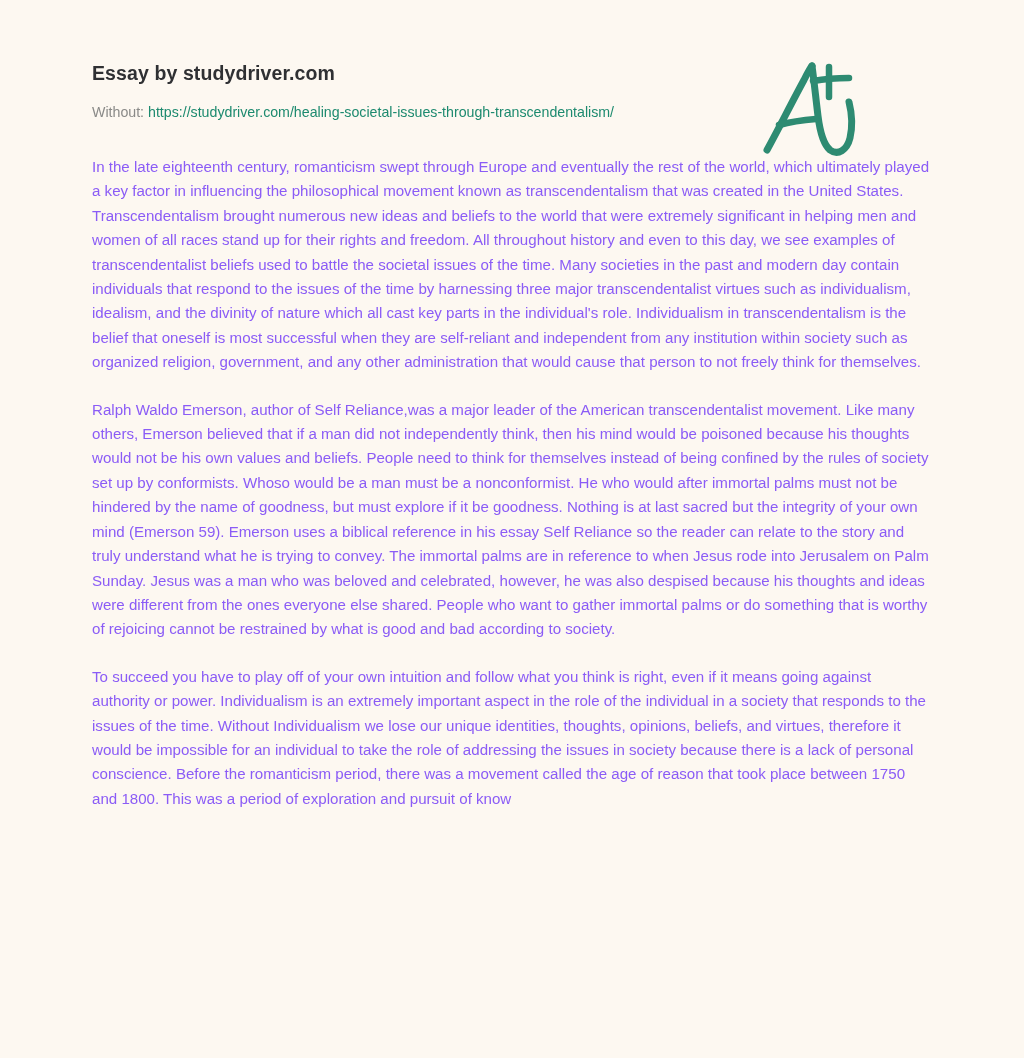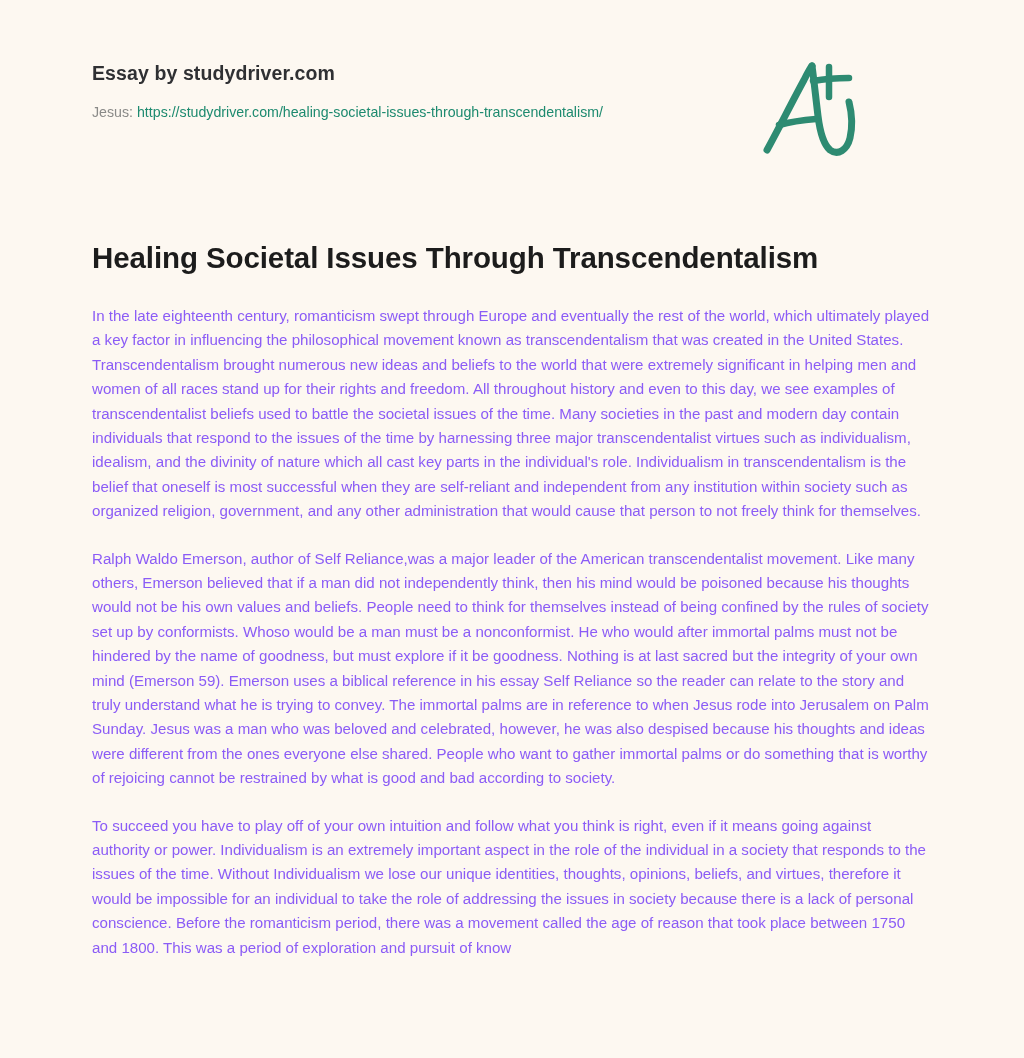--- a/index.html
+++ b/index.html
@@ -97,21 +97,21 @@
   }
 </style>
 </head>
 <body>
 
 <div class="page">
 
   <div class="header">
     <div class="byline">Essay by studydriver.com</div>
     <div class="source-line">
-      <span class="source-label">Jesus:</span>
+      <span class="source-label">Without:</span>
       <a class="source-url" href="#">https://studydriver.com/healing-societal-issues-through-transcendentalism/</a>
     </div>
 
     <div class="logo">
       <svg viewBox="0 0 120 118" xmlns="http://www.w3.org/2000/svg" aria-hidden="true">
         <g fill="none" stroke="#2e8b72" stroke-linecap="round" stroke-linejoin="round">
 
           <path d="M17 98 C 28 78, 42 50, 54 28 C 57 22, 60 16, 62 14" stroke-width="7"></path>
 
           <path d="M62 14 C 64 28, 66 48, 68 64 C 70 80, 73 92, 80 98 C 88 104, 97 98, 100 86 C 103 73, 101 58, 99 50" stroke-width="7"></path>
@@ -119,21 +119,20 @@
           <path d="M29 73 C 40 70, 54 68, 66 67" stroke-width="6.5"></path>
 
           <path d="M79 15 C 79 25, 79 36, 79 45" stroke-width="6.5"></path>
 
           <path d="M63 29 C 74 27, 88 26, 99 26" stroke-width="6.5"></path>
         </g>
       </svg>
     </div>
   </div>
 
-  <h1 class="title">Healing Societal Issues Through Transcendentalism</h1>
 
   <div class="article">
     <p>In the late eighteenth century, romanticism swept through Europe and eventually the rest of the world, which ultimately played a key factor in influencing the philosophical movement known as transcendentalism that was created in the United States. Transcendentalism brought numerous new ideas and beliefs to the world that were extremely significant in helping men and women of all races stand up for their rights and freedom. All throughout history and even to this day, we see examples of transcendentalist beliefs used to battle the societal issues of the time. Many societies in the past and modern day contain individuals that respond to the issues of the time by harnessing three major transcendentalist virtues such as individualism, idealism, and the divinity of nature which all cast key parts in the individual's role. Individualism in transcendentalism is the belief that oneself is most successful when they are self-reliant and independent from any institution within society such as organized religion, government, and any other administration that would cause that person to not freely think for themselves.</p>
     <p>Ralph Waldo Emerson, author of Self Reliance,was a major leader of the American transcendentalist movement. Like many others, Emerson believed that if a man did not independently think, then his mind would be poisoned because his thoughts would not be his own values and beliefs. People need to think for themselves instead of being confined by the rules of society set up by conformists. Whoso would be a man must be a nonconformist. He who would after immortal palms must not be hindered by the name of goodness, but must explore if it be goodness. Nothing is at last sacred but the integrity of your own mind (Emerson 59). Emerson uses a biblical reference in his essay Self Reliance so the reader can relate to the story and truly understand what he is trying to convey. The immortal palms are in reference to when Jesus rode into Jerusalem on Palm Sunday. Jesus was a man who was beloved and celebrated, however, he was also despised because his thoughts and ideas were different from the ones everyone else shared. People who want to gather immortal palms or do something that is worthy of rejoicing cannot be restrained by what is good and bad according to society.</p>
     <p>To succeed you have to play off of your own intuition and follow what you think is right, even if it means going against authority or power. Individualism is an extremely important aspect in the role of the individual in a society that responds to the issues of the time. Without Individualism we lose our unique identities, thoughts, opinions, beliefs, and virtues, therefore it would be impossible for an individual to take the role of addressing the issues in society because there is a lack of personal conscience. Before the romanticism period, there was a movement called the age of reason that took place between 1750 and 1800. This was a period of exploration and pursuit of know</p>
   </div>
 
 </div>
 
 </body></html>

